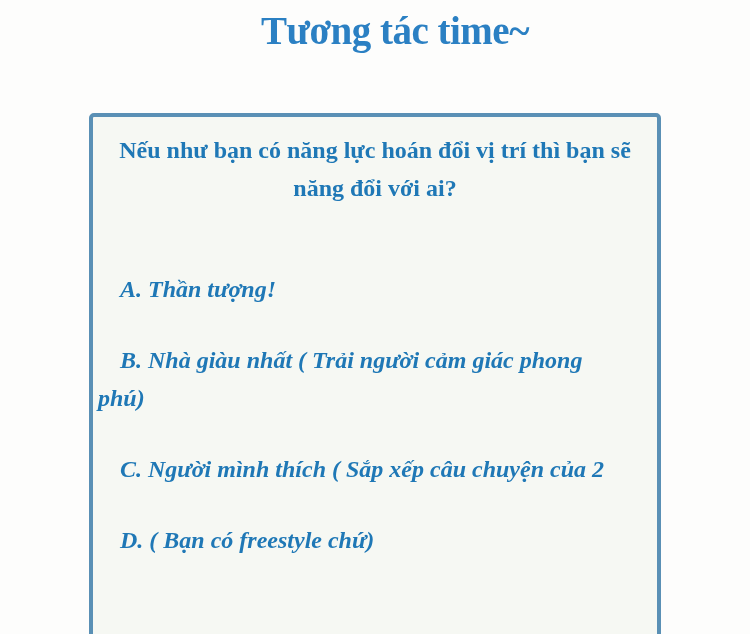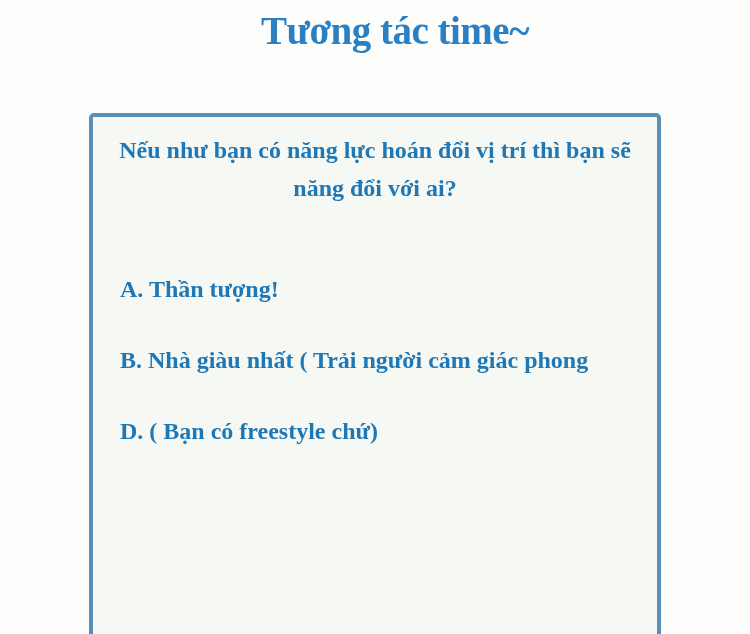--- a/index.html
+++ b/index.html
@@ -49,20 +49,21 @@
     margin: 0 0 63px 0;
   }
   .q-line {
     white-space: nowrap;
   }
   .options-list {
     margin: 0;
   }
   .option-item {
     margin: 0 0 33px 0;
+    font-style: italic;
   }
   .option-item:last-child {
     margin-bottom: 16px;
   }
   .opt-line1 {
     padding-left: 22px;
     white-space: nowrap;
   }
   .opt-line2 {
     padding-left: 0;
@@ -86,23 +87,25 @@
 
   <div class="options-list">
 
     <div class="option-item">
       <div class="opt-line1">A. Thần tượng!</div>
 
     </div>
 
     <div class="option-item">
       <div class="opt-line1">B. Nhà giàu nhất ( Trải người cảm giác phong</div>
+      <div class="opt-line2">phú)</div>
     </div>
 
     <div class="option-item">
+      <div class="opt-line1">C. Người mình thích ( Sắp xếp câu chuyện của 2</div>
     </div>
 
     <div class="option-item">
       <div class="opt-line1">D. ( Bạn có freestyle chứ)</div>
 
     </div>
 
   </div>
 </div>
 

